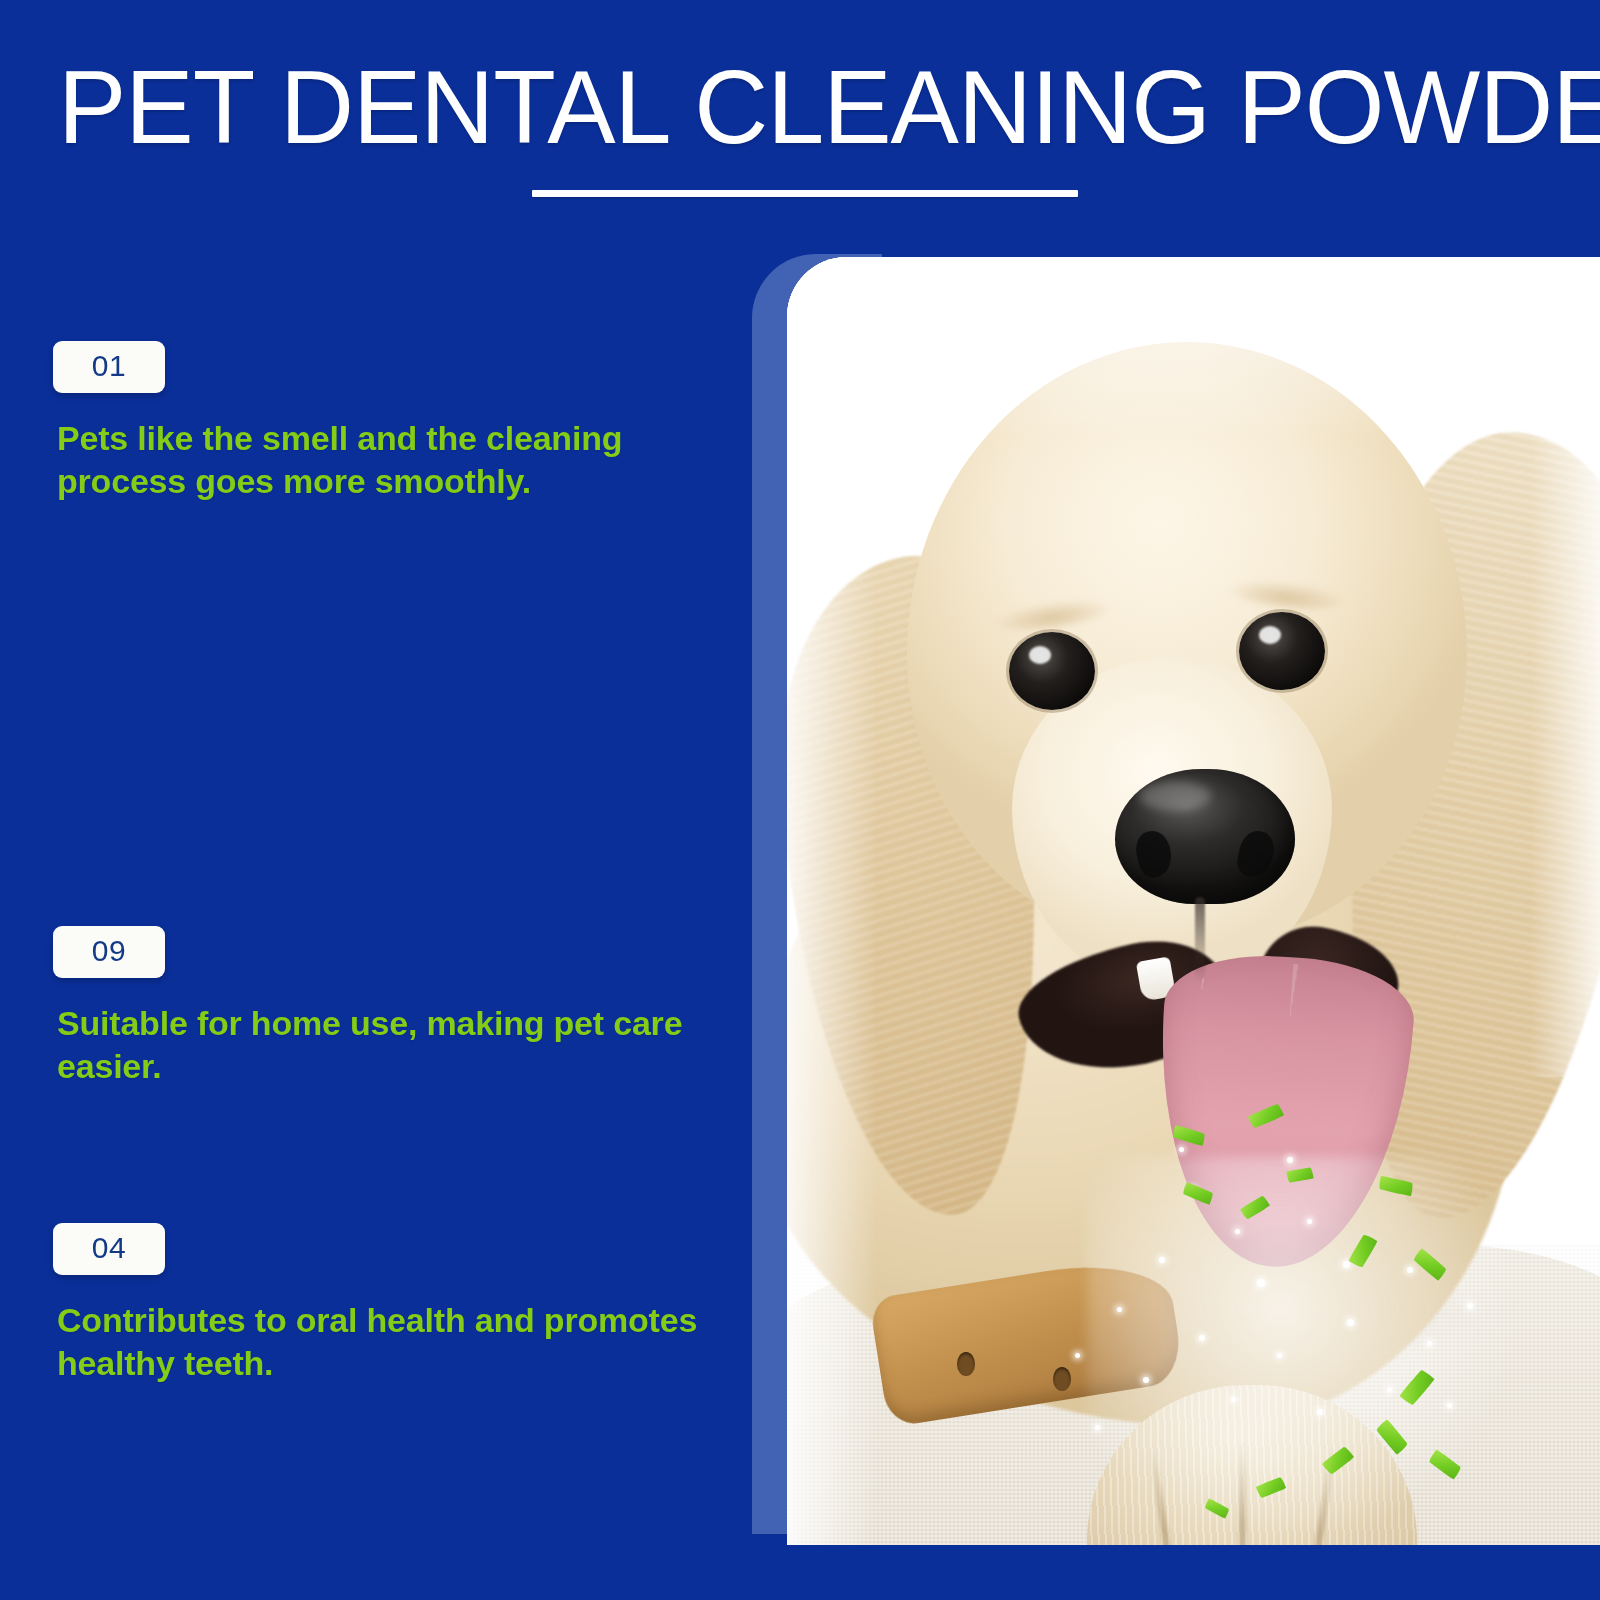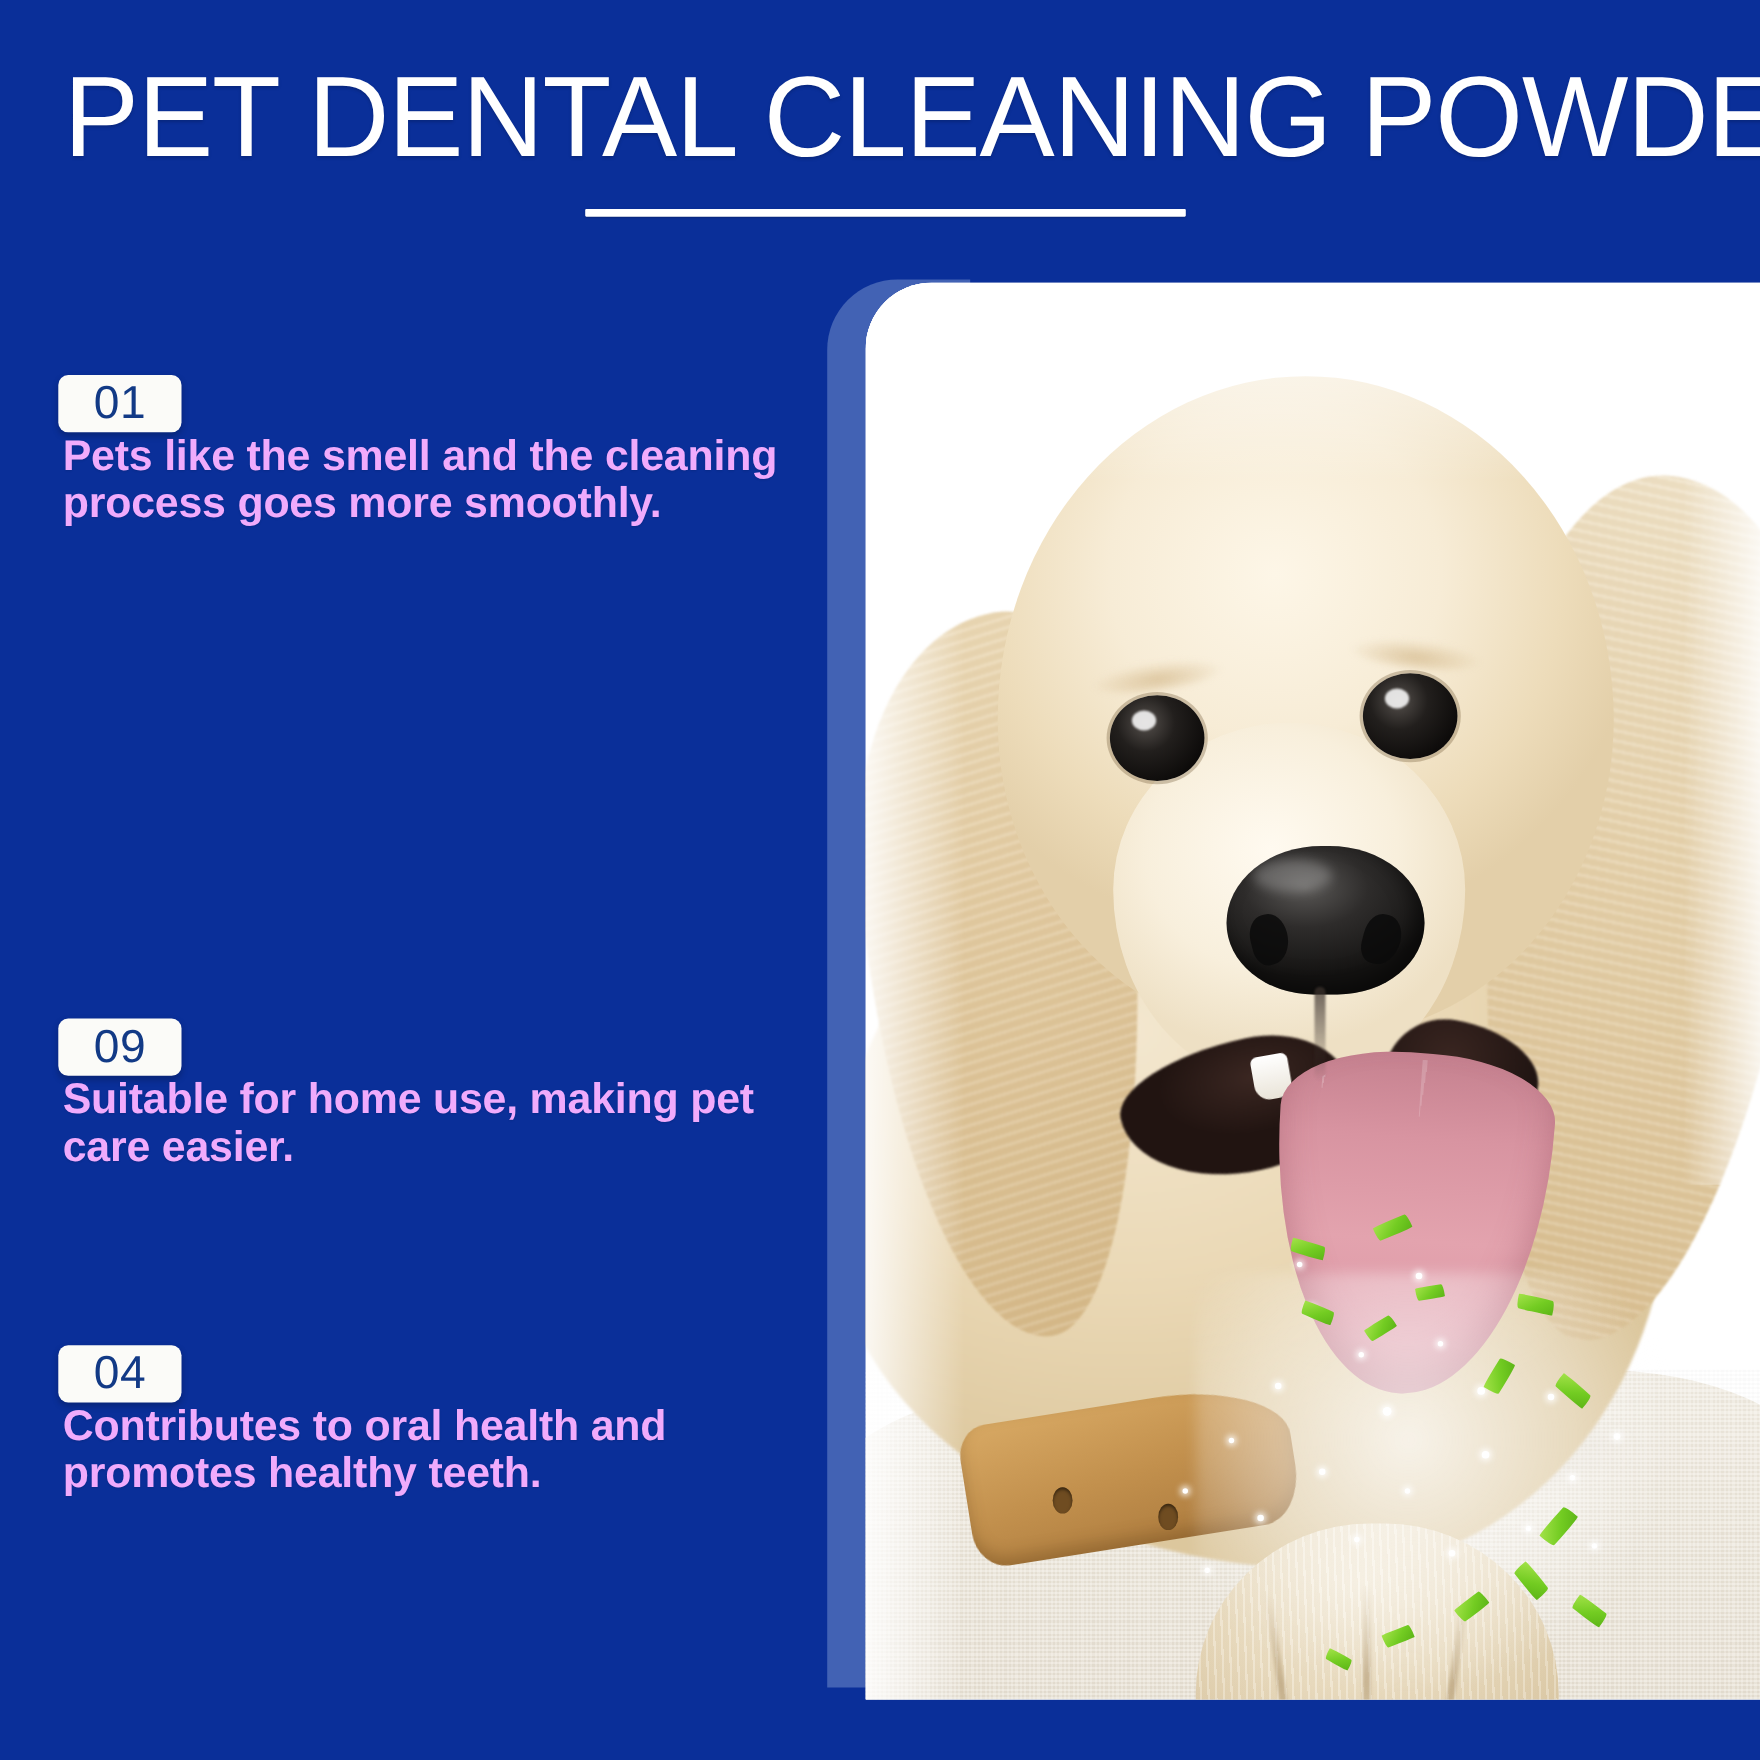--- a/index.html
+++ b/index.html
@@ -58,31 +58,32 @@
     width: 660px;
   }
   .feature-badge {
     display: inline-block;
     min-width: 112px;
     box-sizing: border-box;
     padding: 3px 18px 5px 18px;
     background: #fbfbf8;
     border-radius: 9px;
     color: #123a86;
-    font-size: 42px;
+    font-size: 30px;
     line-height: 44px;
     font-weight: 400;
     text-align: center;
     letter-spacing: 0.5px;
     box-shadow: 0 3px 6px rgba(0,0,0,0.22);
   }
   .feature-text {
+    margin-top: 24px;
     margin-left: 4px;
-    color: #f0abfc;
-    font-size: 39px;
+    color: #84cc16;
+    font-size: 34px;
     line-height: 43px;
     font-weight: bold;
     letter-spacing: -0.2px;
     text-shadow: 0 1px 2px rgba(0,0,0,0.12);
   }
 
   #feature-0 { top: 341px; }
   #feature-1 { top: 636px; }
   #feature-2 { top: 926px; }
   #feature-3 { top: 1223px; }

